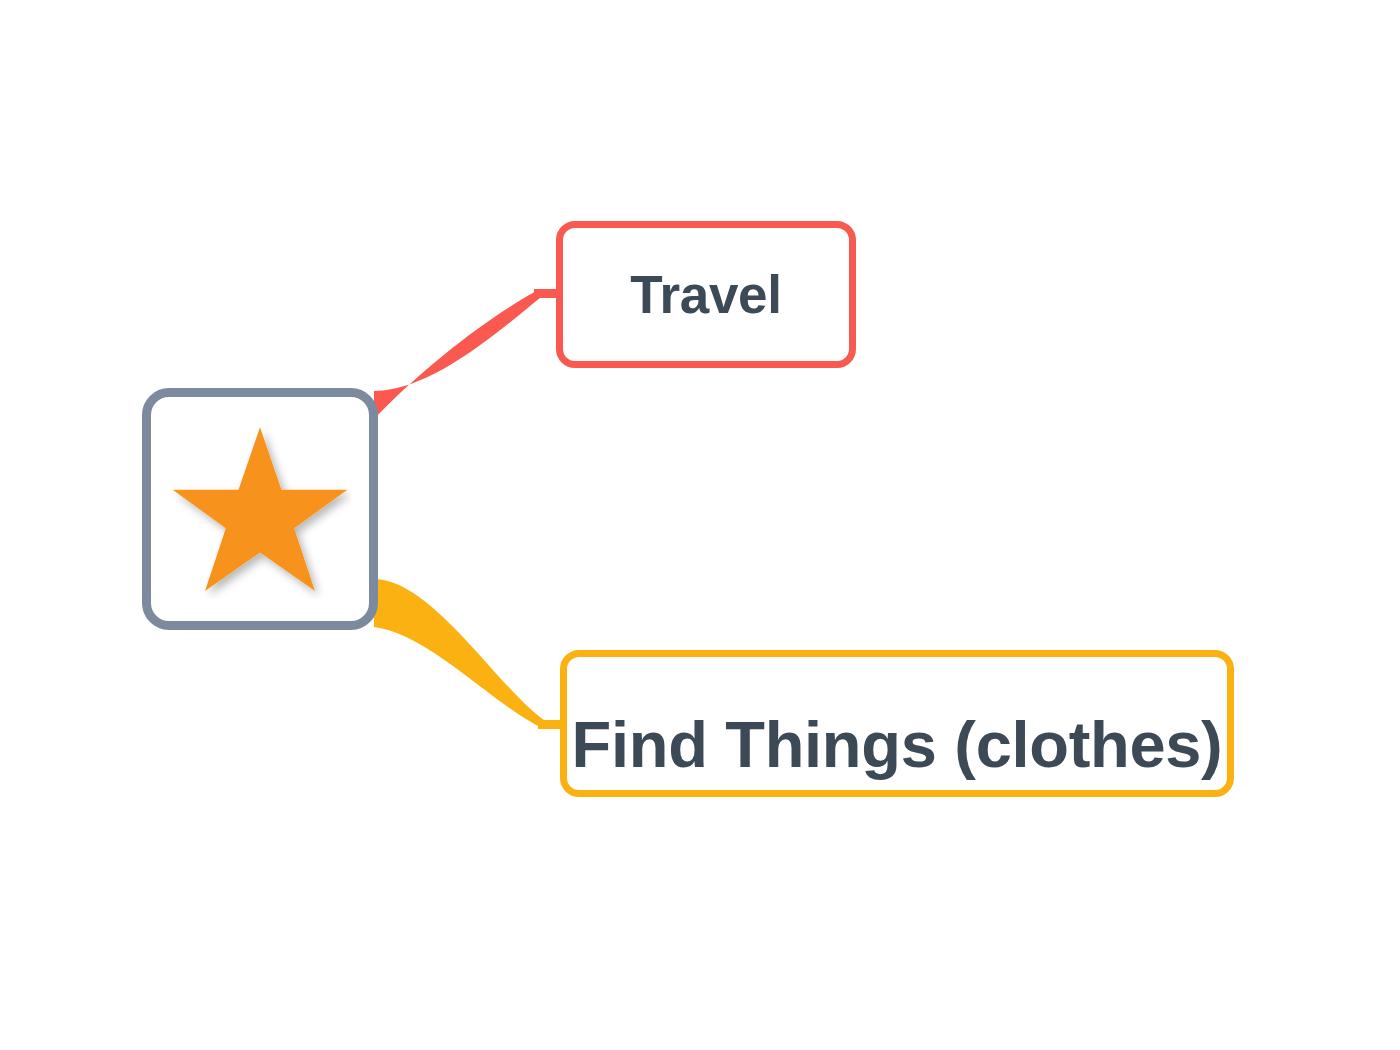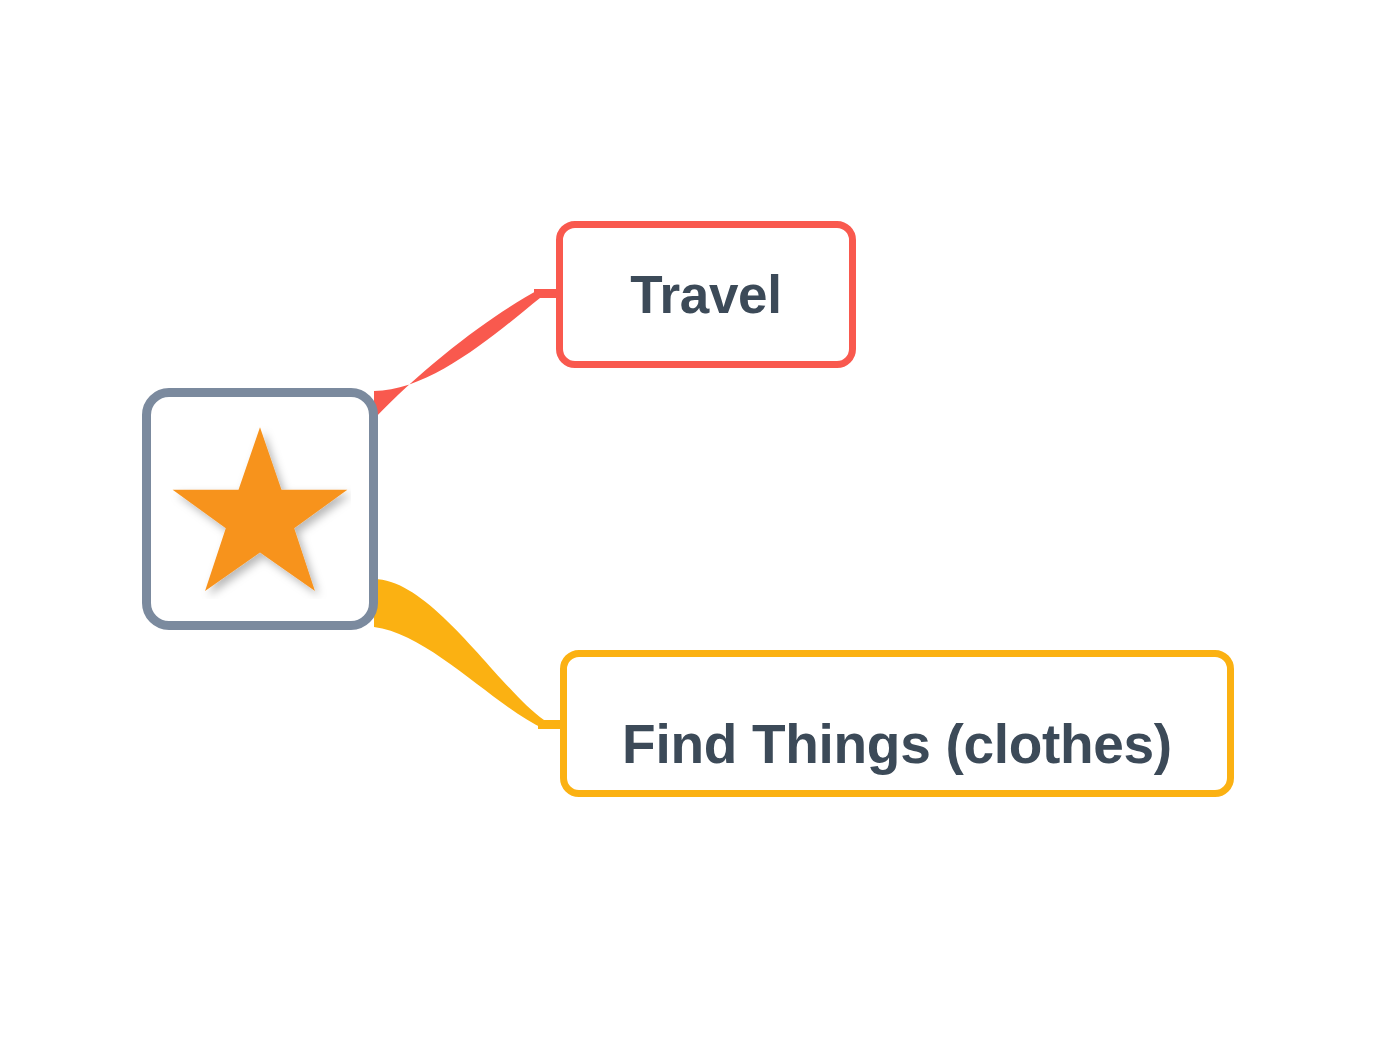--- a/index.html
+++ b/index.html
@@ -73,21 +73,21 @@
     font-family: "Liberation Sans", sans-serif;
     font-weight: bold;
     font-size: 53px;
     line-height: 1;
     color: #3c4a58;
     letter-spacing: -0.3px;
     white-space: nowrap;
     -webkit-font-smoothing: antialiased;
   }
   #node-find-things .node-label {
-    font-size: 55px;
+    font-size: 65px;
     margin-top: 41px;
   }
 </style>
 </head>
 <body>
 
 <div id="canvas">
 
   <svg id="edge-layer" viewBox="0 0 1400 1050" width="1400" height="1050" xmlns="http://www.w3.org/2000/svg">
     <defs>

